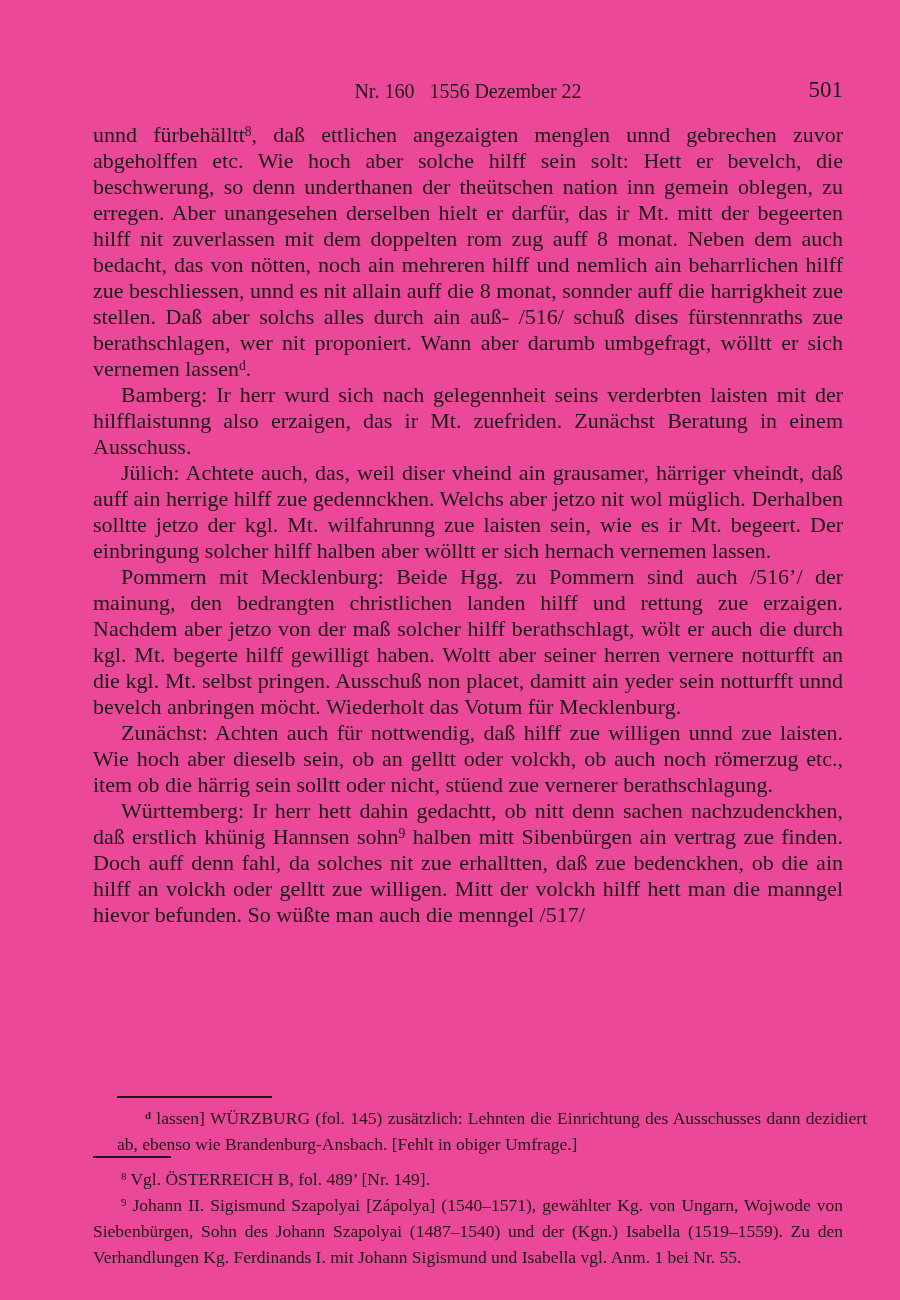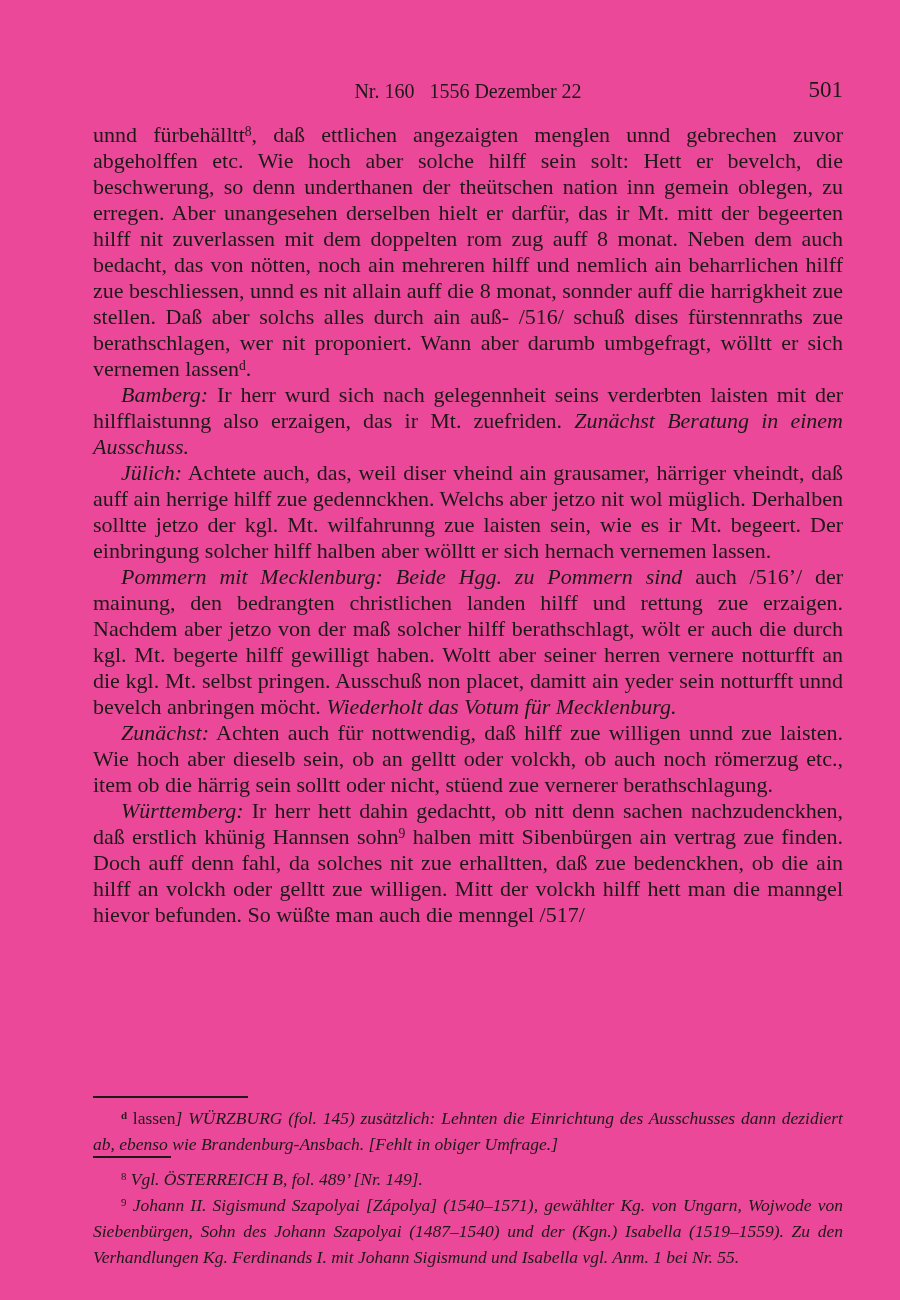--- a/index.html
+++ b/index.html
@@ -44,31 +44,31 @@
   }
   .body-text p { margin: 0; }
   .apparatus, .footnotes {
     position: absolute;
     left: 93px;
     width: 750px;
     font-size: 17.5px;
     line-height: 26px;
     text-align: justify;
   }
-  .apparatus { bottom: 143px; }
+  .apparatus { bottom: 143px; margin-left: 24px; }
   .footnotes { bottom: 30px; }
   .apparatus p, .footnotes p { margin: 0; }
   .rule {
     height: 0;
     border-top: 2px solid #1c1917;
   }
   .rule-apparatus { width: 155px; margin: 0 0 7px 0; }
   .rule-footnotes { width: 78px; margin: 0 0 8px 0; }
   .indent { text-indent: 28px; }
-  .italic { font-style: italic; }
+  .italic { }
   .sup {
     font-size: 0.62em;
     position: relative;
     top: -0.45em;
     line-height: 0;
   }
   .sup-bold {
     font-size: 0.62em;
     position: relative;
     top: -0.45em;

